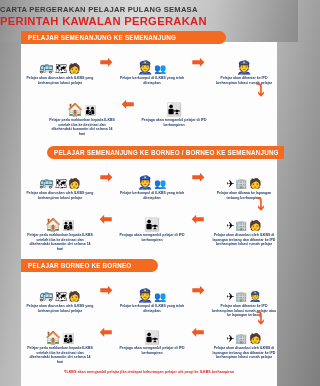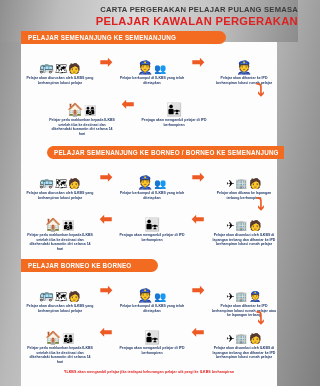--- a/index.html
+++ b/index.html
@@ -5,21 +5,21 @@
   html,body{margin:0;padding:0;}
   body{
     width:298px;height:386px;overflow:hidden;
     font-family:"Liberation Sans",sans-serif;
     background:linear-gradient(100deg,#8e8e8e 0%,#b9b9b9 18%,#d6d6d6 40%,#c9c9c9 62%,#9a9a9a 85%,#7e7e7e 100%);
     position:relative;
   }
   .page{position:absolute;left:21px;top:0;width:256px;height:386px;background:#fdfdfd;}
   .title-zone{position:absolute;left:0;top:0;width:298px;height:42px;
     background:linear-gradient(100deg,#8e8e8e 0%,#bdbdbd 20%,#dadada 45%,#c4c4c4 70%,#8c8c8c 100%);
-    text-align:right;padding-top:5px;box-sizing:border-box;}
+    text-align:left;padding-top:5px;box-sizing:border-box;}
   .t1{font-size:7.6px;font-weight:bold;color:#3a3a3a;letter-spacing:.25px;line-height:10px;}
   .t2{font-size:11.2px;font-weight:bold;color:#e02020;letter-spacing:.3px;line-height:13px;}
   .band{position:absolute;left:21px;height:13px;background:#f26b21;
     display:flex;align-items:center;}
   .band .lbl{color:#fff;font-size:6.3px;font-weight:bold;letter-spacing:.2px;padding-left:7px;white-space:nowrap;}
   .band .cap{position:absolute;right:-9px;top:0;width:18px;height:13px;background:#f26b21;border-radius:0 9px 9px 0;}
   .band.b1{width:196px;top:31px;}
   .band.b2{left:47px;width:237px;top:146px;border-radius:7px 0 0 7px;}
   .band.b3{width:128px;top:259px;}
   .row{position:absolute;display:flex;align-items:flex-start;}
@@ -34,21 +34,21 @@
   .foot{position:absolute;left:21px;top:370px;width:256px;text-align:center;
     color:#e02020;font-size:3.6px;font-weight:bold;letter-spacing:.05px;}
 </style>
 </head>
 <body>
 
 <div class="page"></div>
 
 <div class="title-zone">
   <div class="t1">CARTA PERGERAKAN PELAJAR PULANG SEMASA</div>
-  <div class="t2">PELAJAR KAWALAN PERGERAKAN</div>
+  <div class="t2">PERINTAH KAWALAN PERGERAKAN</div>
 </div>
 
 <div class="band b1">
   <span class="lbl">PELAJAR SEMENANJUNG KE SEMENANJUNG</span>
   <span class="cap"></span>
 </div>
 
 <div class="row" style="left:24px;top:48px;">
   <div class="step">
     <div class="art">

